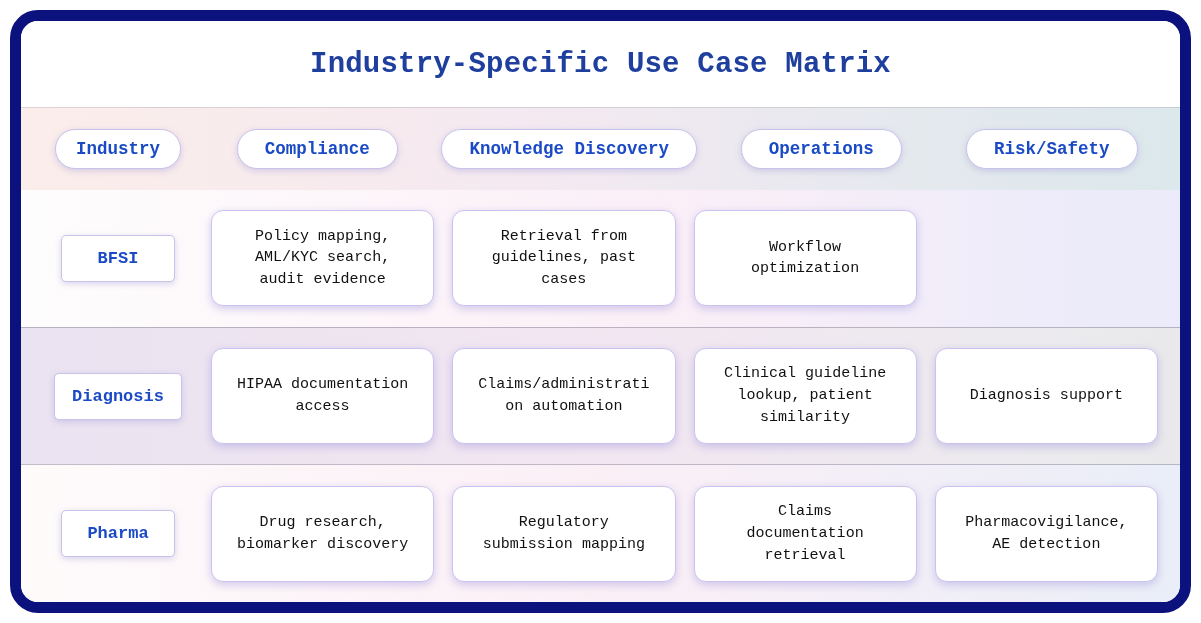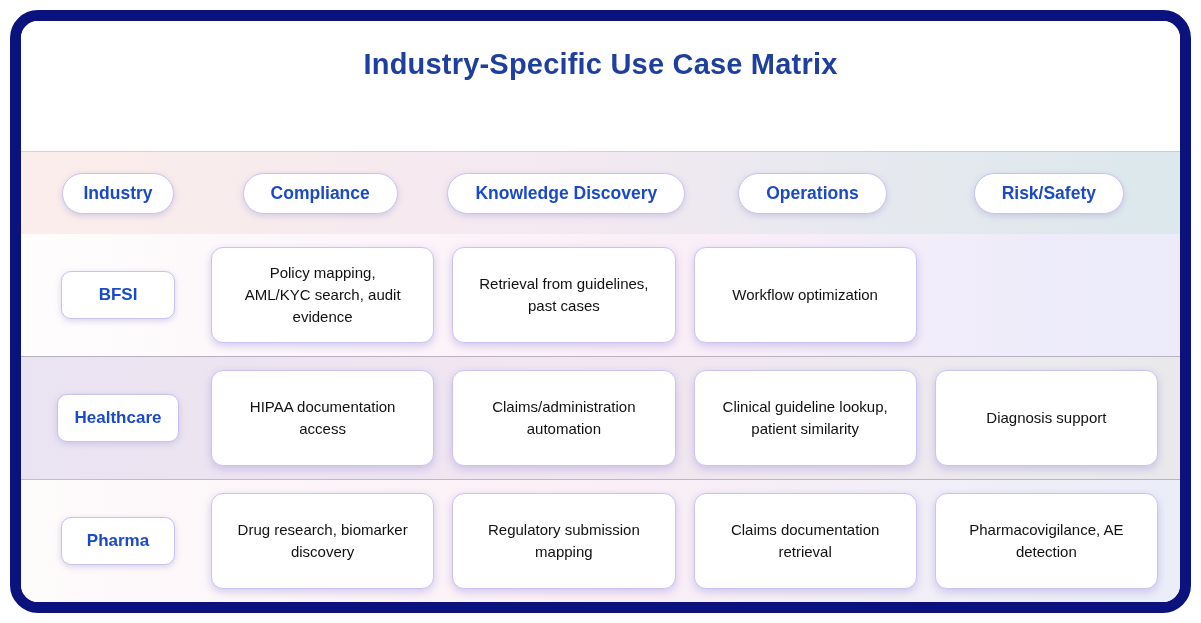--- a/index.html
+++ b/index.html
@@ -17,20 +17,21 @@
   }
   .frame {
     position: absolute;
     inset: 10px;
     border: 11px solid #0c127d;
     border-radius: 28px;
     background: #ffffff;
     display: flex;
     flex-direction: column;
     overflow: hidden;
+    font-family: Liberation Mono, monospace;
   }
   .title-bar {
     height: 86px;
     flex: 0 0 86px;
     display: flex;
     align-items: center;
     justify-content: center;
     background: #ffffff;
   }
   .title-bar h1 {
@@ -47,21 +48,20 @@
     padding: 0 22px;
     align-items: center;
     justify-items: center;
     box-sizing: border-box;
   }
   .header-row {
     flex: 0 0 83px;
     height: 83px;
     border-top: 1px solid rgba(140, 135, 150, 0.28);
     background: linear-gradient(90deg, #fbedea 0%, #f4e9f1 45%, #e4e9ee 78%, #dce8ec 100%);
-    margin-top: 44px;
   }
   .data-row {
     flex: 1 1 0;
   }
   .row-bfsi {
     background: linear-gradient(90deg, #fefdfd 0%, #fbeff7 55%, #eeecfa 88%, #ebebf9 100%);
   }
   .row-healthcare {
     border-top: 1px solid rgba(120, 114, 135, 0.45);
     background: linear-gradient(90deg, #eae3f1 0%, #f2e6f1 50%, #eceaee 85%, #e9e9eb 100%);
@@ -80,21 +80,21 @@
     font-weight: 700;
     color: #1b4ac6;
     box-shadow: 0 2px 6px rgba(150, 140, 210, 0.35);
     white-space: nowrap;
   }
   .pill.small-pad { padding: 9px 20px; }
   .row-label {
     display: inline-block;
     background: #ffffff;
     border: 1.5px solid #c7c3ea;
-    border-radius: 10px;
+    border-radius: 5px;
     min-width: 78px;
     padding: 13px 17px;
     text-align: center;
     font-size: 17px;
     font-weight: 700;
     color: #1b4ac6;
     box-shadow: 0 2px 6px rgba(150, 140, 210, 0.35);
     white-space: nowrap;
   }
   .cell {
@@ -136,21 +136,21 @@
     </div>
 
     <div class="row data-row row-bfsi">
       <span class="row-label">BFSI</span>
       <div class="cell">Policy mapping, AML/KYC search, audit evidence</div>
       <div class="cell">Retrieval from guidelines, past cases</div>
       <div class="cell">Workflow optimization</div>
     </div>
 
     <div class="row data-row row-healthcare">
-      <span class="row-label">Healthcare</span>
+      <span class="row-label">Diagnosis</span>
       <div class="cell">HIPAA documentation access</div>
       <div class="cell">Claims/administration automation</div>
       <div class="cell">Clinical guideline lookup, patient similarity</div>
       <div class="cell">Diagnosis support</div>
     </div>
 
     <div class="row data-row row-pharma">
       <span class="row-label">Pharma</span>
       <div class="cell">Drug research, biomarker discovery</div>
       <div class="cell">Regulatory submission mapping</div>

